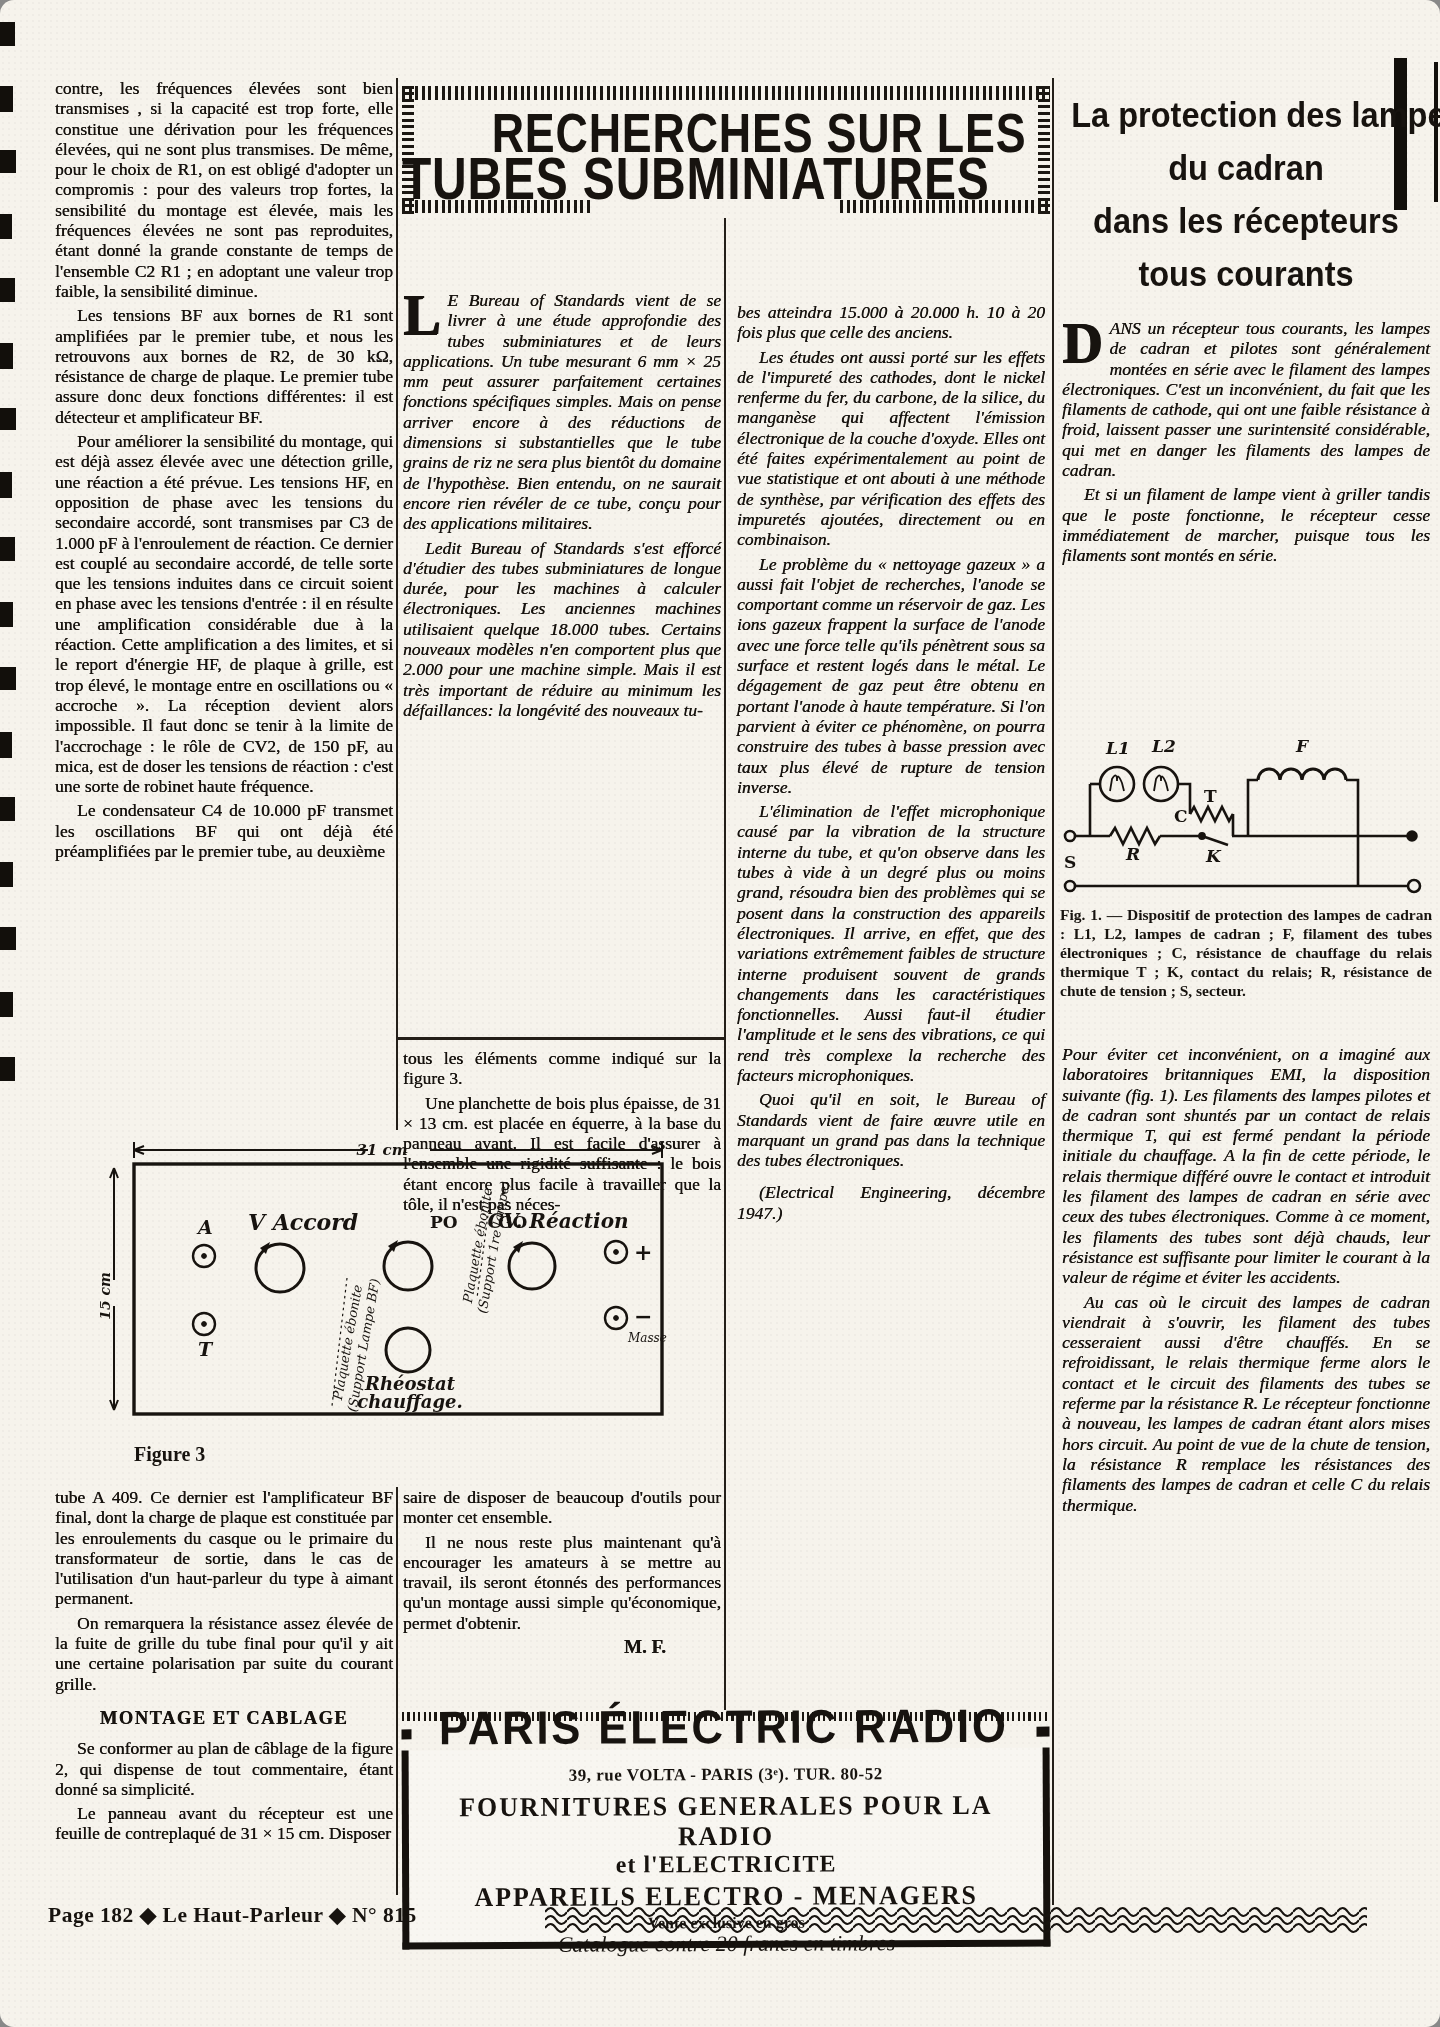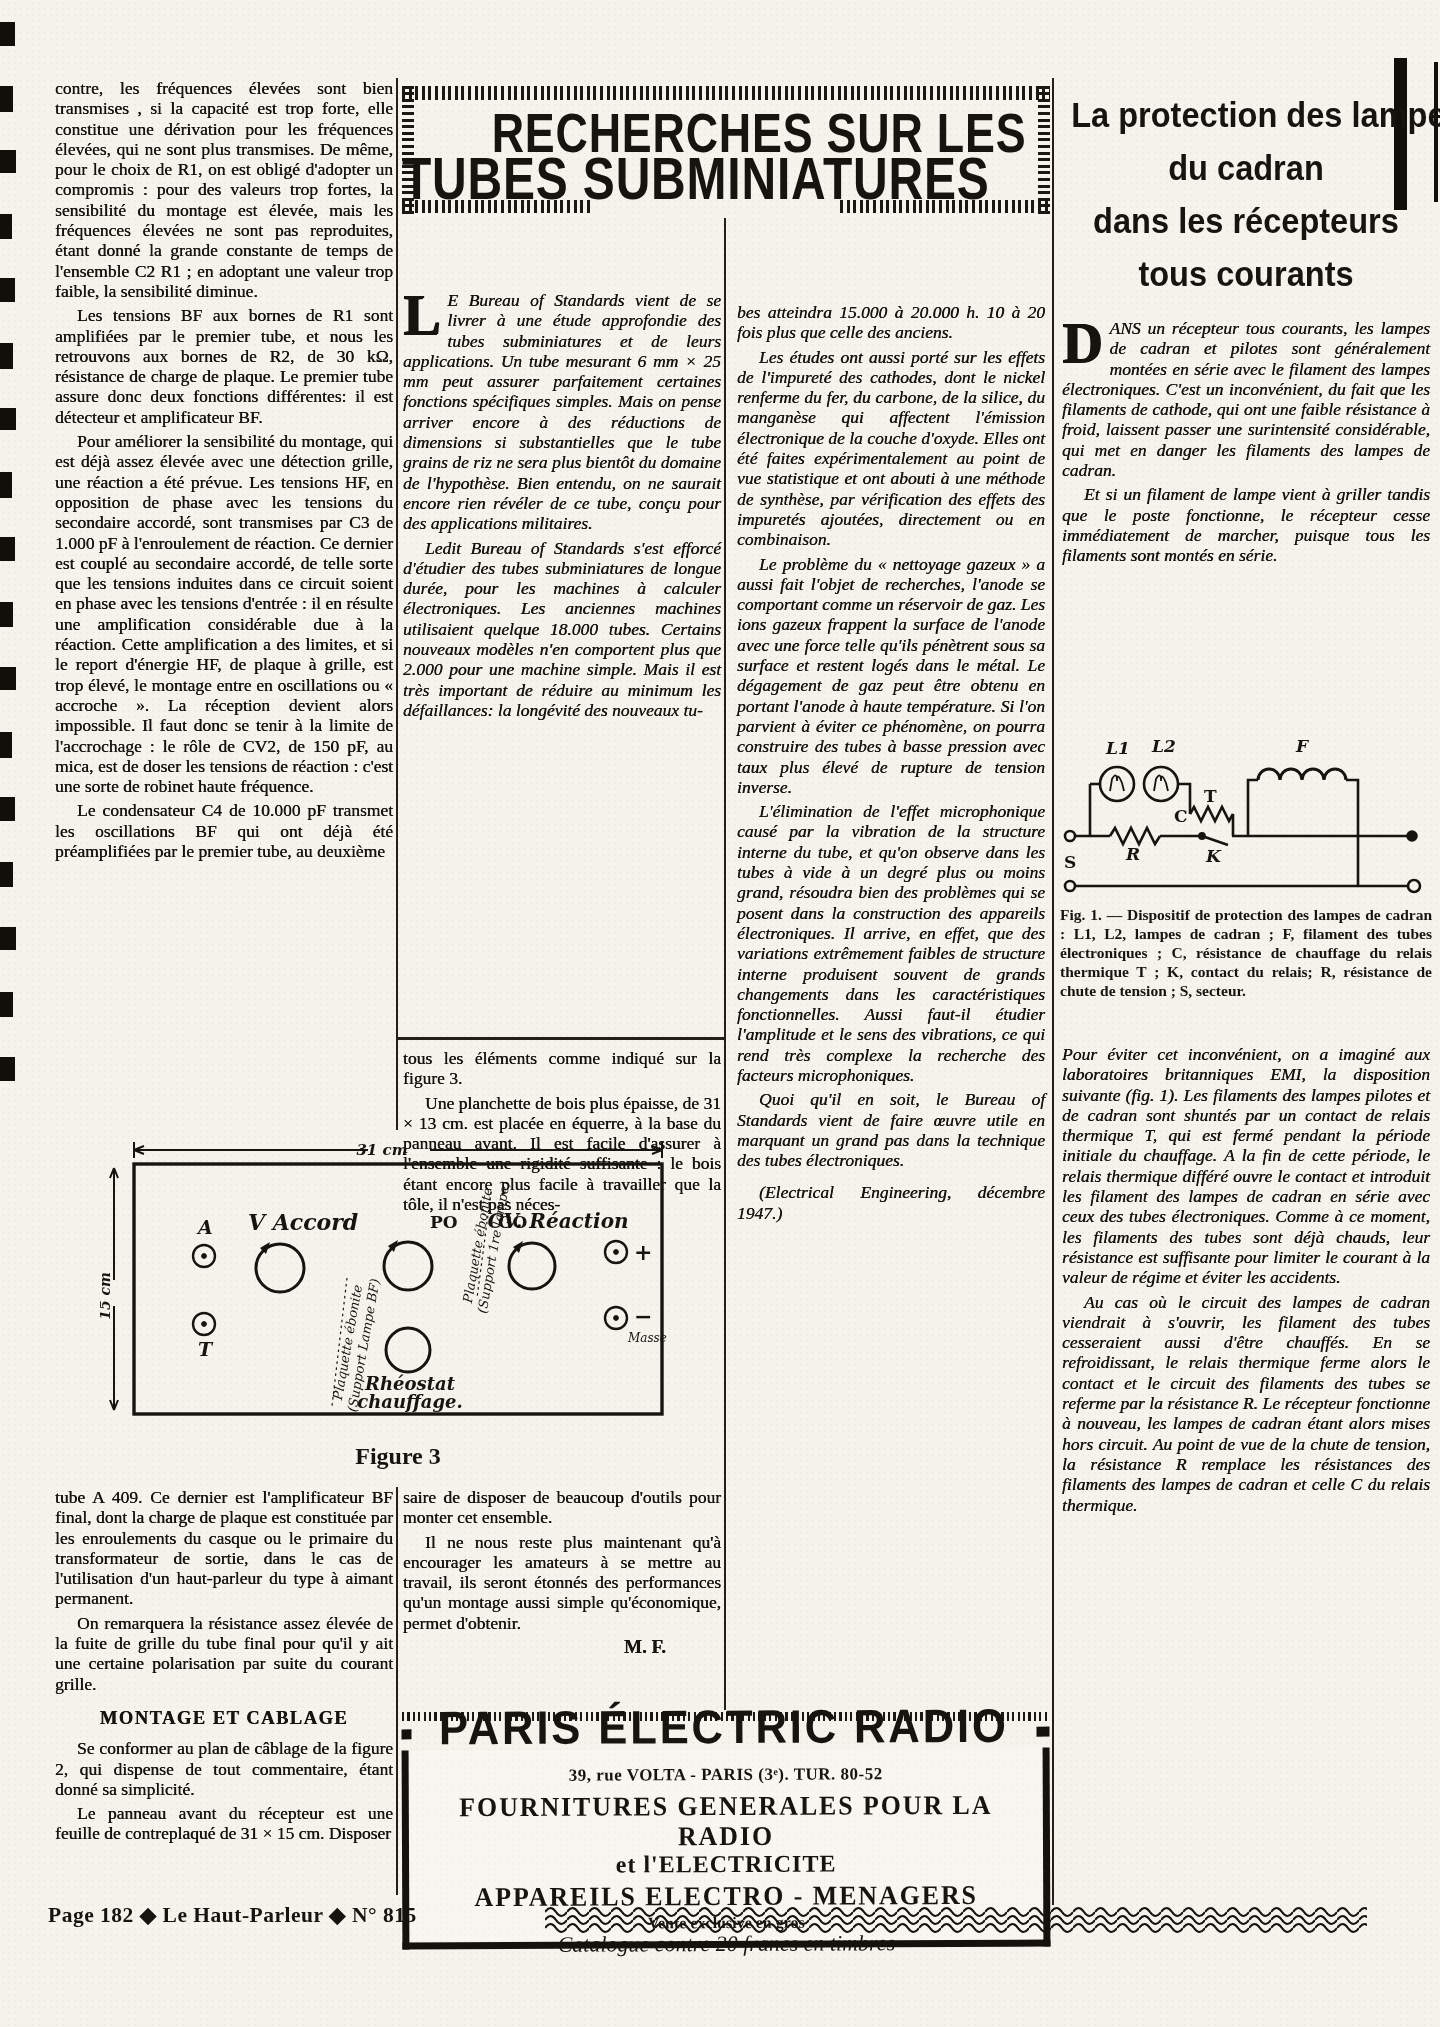--- a/index.html
+++ b/index.html
@@ -2,21 +2,21 @@
 <html><head>
 <meta charset="utf-8">
 <style>
   html,body{margin:0;padding:0;background:#888;}
   .page{
     position:relative; width:1440px; height:2027px; margin:0 auto;
     background:#f6f3ec;
     background-image:radial-gradient(rgba(40,30,20,.03) 1px, transparent 1.2px);
     background-size:6px 6px;
     font-family:"Liberation Serif", serif;
-    color:#17130f; overflow:hidden;
+    color:#17130f; overflow:hidden;border-radius:14px;
   }
   
   .col{position:absolute; text-align:justify; font-size:17.5px; line-height:20.3px;}
   .col p{margin:0 0 4px 0; text-indent:22px;}
   .col p.flush{text-indent:0;}
   .ital{font-style:italic;}
   .inky{text-shadow:.35px 0 0 currentColor;}
   .dropcap{
     float:left; font-weight:bold; font-size:56px; line-height:44px;
     margin:3px 7px 0 0; text-shadow:1.2px 0 0 currentColor,0 1.2px 0 currentColor;
@@ -40,21 +40,21 @@
   .mast-line .sq{display:inline-block; transform:scaleX(.8); letter-spacing:1px;}
   .mast1{top:14px; right:24px; font-size:56px;}
   .mast1 .sq{transform-origin:right center;}
   .mast2{top:58px; left:0; font-size:60px;}
   .mast2 .sq{transform-origin:left center;}
   
   .right-title{position:absolute; left:1058px; top:88px; width:376px; text-align:center;
     font-family:"Liberation Sans",sans-serif; font-weight:bold; font-size:35px; line-height:53px;}
   .right-title div{transform:scaleX(.93); white-space:nowrap;}
   
-  .fig-caption{position:absolute; text-align:center; font-weight:bold; font-size:24px;}
+  .fig-caption{position:absolute; text-align:left; font-weight:bold; font-size:20px;}
   .fig1-caption{position:absolute; left:1060px; top:905px; width:372px;
     font-size:15.5px; line-height:19px; text-align:justify; font-weight:bold;}
   svg text{font-family:"DejaVu Serif",serif;}
   
   .ad{position:absolute; left:402px; top:1749px; width:634px; height:192px;
      border:7px solid #15110d; border-top:none; background:rgba(255,255,255,.25);
      transform:rotate(-.25deg); text-align:center;}
   .ad-titlebar{position:absolute; top:-30px; left:-7px; right:-7px; display:flex; align-items:center;}
   .ad-titlebar .bar{height:10px; background:#15110d;}
   .ad-titlebar .bar.l{width:78px;}

